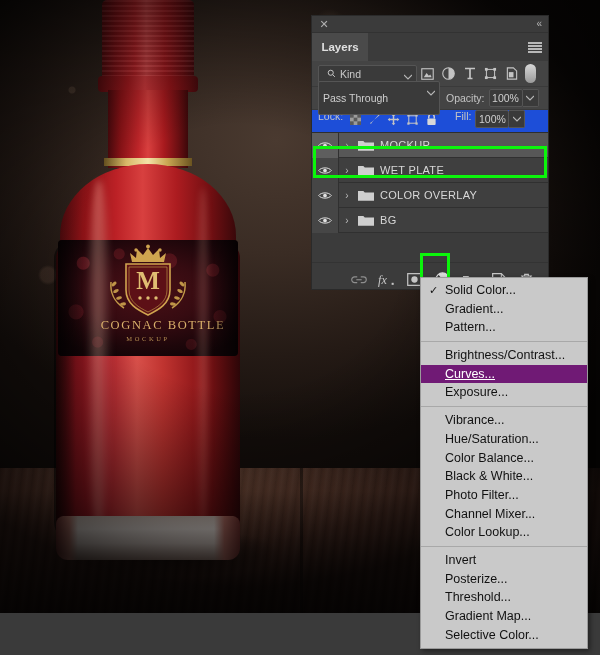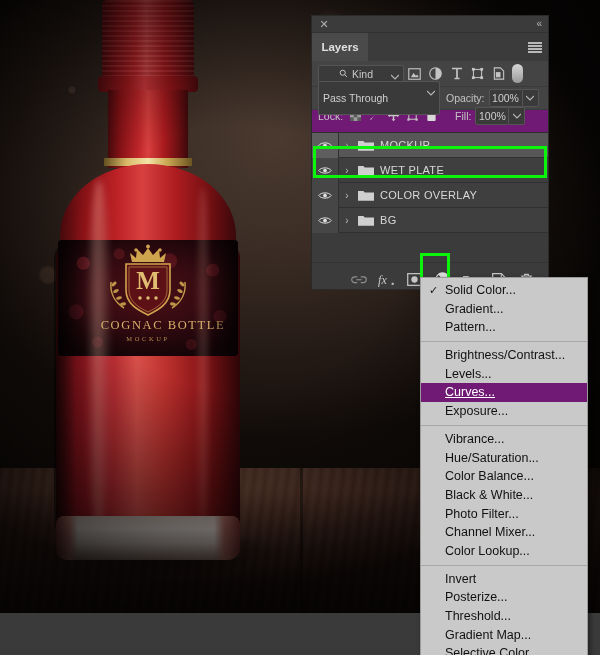--- a/index.html
+++ b/index.html
@@ -208,22 +208,22 @@
     position:absolute; right:6px; top:9px; width:14px; height:11px;
     display:flex; flex-direction:column; justify-content:space-between;
   }
   .lp-menu-btn i{ display:block; height:1.5px; background:#b8b8b8; }
 
   .lp-filterrow{
     height:26px; background:#444; display:flex; align-items:center; padding:0 4px 0 6px; gap:0;
     border-bottom:1px solid #3a3a3a;
   }
   .kind-select{
-    width:86px; height:18px; background:#3a3a3a; border:1px solid #555; border-radius:2px;
-    display:flex; align-items:center; padding:0 20px; color:#c8c8c8; font-size:10.5px; gap:4px;
+    width:99px; height:18px; background:#3a3a3a; border:1px solid #555; border-radius:2px;
+    display:flex; align-items:center; padding:0 8px; color:#c8c8c8; font-size:10.5px; gap:4px;
     position:relative;
   }
   .kind-select .chev{ position:absolute; right:4px; top:4px; }
   .filt-ico{ width:21px; height:20px; display:flex; align-items:center; justify-content:center; }
   .filt-toggle{
     width:11px; height:19px; border-radius:6px; background:linear-gradient(180deg,#d8d8d8,#9a9a9a);
     margin-left:3px;
   }
 
   .lp-bmrow{
@@ -239,21 +239,21 @@
   .numfield{
     height:18px; background:#3a3a3a; border:1px solid #555; border-radius:2px;
     display:flex; align-items:center; justify-content:center; color:#cfcfcf; font-size:10.5px;
     width:34px;
   }
   .numchev{
     width:16px; height:18px; background:#3a3a3a; border:1px solid #555; border-left:none;
     border-radius:0 2px 2px 0; display:flex; align-items:center; justify-content:center;
   }
   .lp-lockrow{
-    height:23px; background:#701a75; display:flex; align-items:center; padding:0 4px 11px 6px;
+    height:23px; background:#1d4ed8; display:flex; align-items:flex-start; padding:0 4px 11px 6px;
     border-bottom:1px solid #2e2e2e;
   }
   .lock-ico{ width:19px; height:19px; display:flex; align-items:center; justify-content:center; }
 
   .lp-list{ background:#3b3b3b; }
   .layer-row{
     height:25px; display:flex; align-items:center; border-bottom:1px solid #303030;
     background:#3f3f3f; position:relative;
   }
   .layer-row.selected{ background:#575757; }
@@ -625,21 +625,20 @@
   <div class="mi">
     <span class="check">✓</span>
     <span>Solid Color...</span>
   </div>
   <div class="mi">Gradient...</div>
   <div class="mi">Pattern...</div>
 
   <div class="mi-sep"></div>
 
   <div class="mi">Brightness/Contrast...</div>
-  <div class="mi">Levels...</div>
   <div class="mi sel">Curves...</div>
   <div class="mi">Exposure...</div>
 
   <div class="mi-sep"></div>
 
   <div class="mi">Vibrance...</div>
   <div class="mi">Hue/Saturation...</div>
   <div class="mi">Color Balance...</div>
   <div class="mi">Black &amp; White...</div>
   <div class="mi">Photo Filter...</div>

